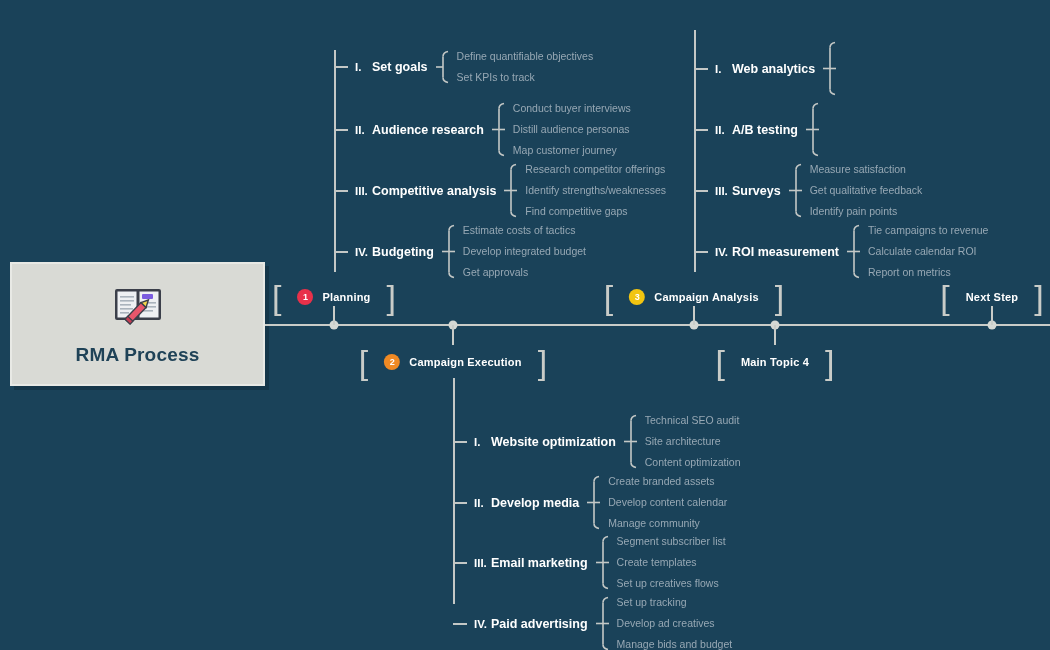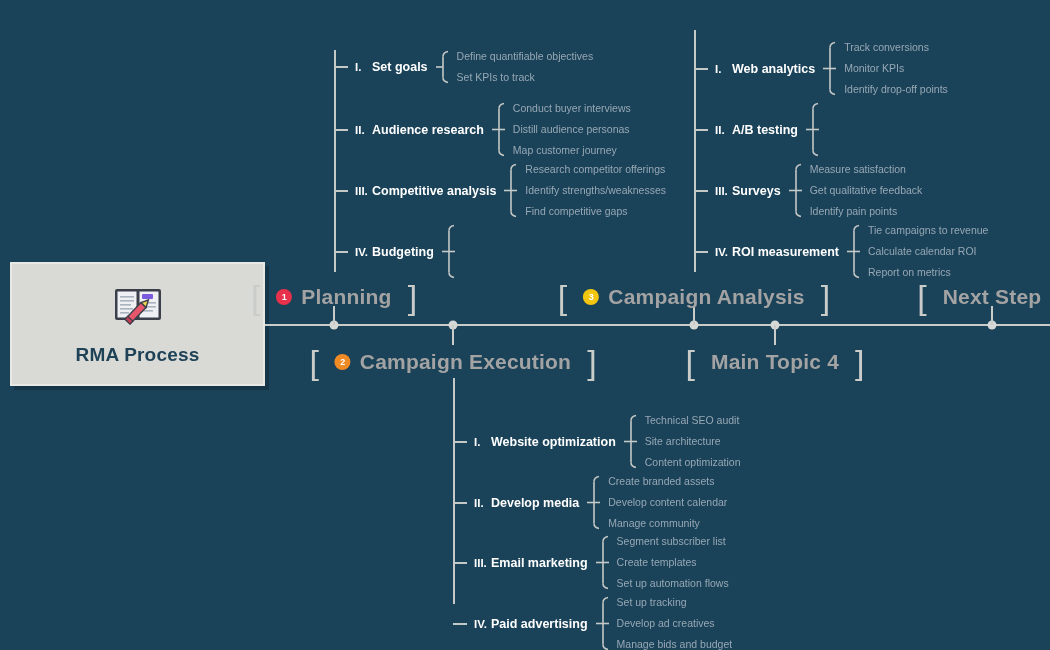--- a/index.html
+++ b/index.html
@@ -96,22 +96,22 @@
     border-radius: 50%;
     display: inline-flex;
     align-items: center;
     justify-content: center;
     font-size: 9px;
     font-weight: bold;
     color: #ffffff;
     flex: 0 0 auto;
   }
   .milestone-label {
-    color: #a3a3a3;
-    font-size: 21px;
+    color: #ffffff;
+    font-size: 11px;
     font-weight: bold;
     letter-spacing: 0.2px;
   }
 
   
   .branch { position: absolute; }
   .spine {
     position: absolute;
     width: 2px;
     background: #c4c8c6;
@@ -304,42 +304,42 @@
           <span class="l2-text">Budgeting</span>
           <span class="l3-connector" style="width: 16px; height: 63px;">
             <svg width="16" height="63" viewBox="0 0 16 63" style="display:block">
               <path d="M0 31.5 H7" stroke="#c4c8c6" stroke-width="1.6" fill="none"></path>
               <path d="M7 10.5 Q7 31.5 7 52.5" stroke="#c4c8c6" stroke-width="1.6" fill="none"></path>
               <path d="M7 10.5 Q7 6.5 12 5.5" stroke="#c4c8c6" stroke-width="1.6" fill="none"></path>
               <path d="M7 52.5 Q7 56.5 12 57.5" stroke="#c4c8c6" stroke-width="1.6" fill="none"></path>
               <path d="M7 31.5 H13" stroke="#c4c8c6" stroke-width="1.6" fill="none"></path>
             </svg>
           </span>
+          <span class="l3-list">
+            <span class="l3-item">Estimate costs of tactics</span>
+            <span class="l3-item">Develop integrated budget</span>
+            <span class="l3-item">Get approvals</span>
+          </span>
         </div>
       </div>
       <div class="branch" style="left: 0px; top: 0px;">
         <div class="spine" style="left: 694px; top: 30px; height: 242px;"></div>
         <div class="l2-row" style="left: 694px; top: 37px;">
           <span class="l2-stub" style="background: rgb(196, 200, 198);"></span>
           <span class="l2-num">I.</span>
           <span class="l2-text">Web analytics</span>
           <span class="l3-connector" style="width: 16px; height: 63px;">
             <svg width="16" height="63" viewBox="0 0 16 63" style="display:block">
               <path d="M0 31.5 H7" stroke="#c4c8c6" stroke-width="1.6" fill="none"></path>
               <path d="M7 10.5 Q7 31.5 7 52.5" stroke="#c4c8c6" stroke-width="1.6" fill="none"></path>
               <path d="M7 10.5 Q7 6.5 12 5.5" stroke="#c4c8c6" stroke-width="1.6" fill="none"></path>
               <path d="M7 52.5 Q7 56.5 12 57.5" stroke="#c4c8c6" stroke-width="1.6" fill="none"></path>
               <path d="M7 31.5 H13" stroke="#c4c8c6" stroke-width="1.6" fill="none"></path>
             </svg>
           </span>
-          <span class="l3-list">
-            <span class="l3-item">Track conversions</span>
-            <span class="l3-item">Monitor KPIs</span>
-            <span class="l3-item">Identify drop-off points</span>
-          </span>
         </div>
         <div class="l2-row" style="left: 694px; top: 98px;">
           <span class="l2-stub" style="background: rgb(196, 200, 198);"></span>
           <span class="l2-num">II.</span>
           <span class="l2-text">A/B testing</span>
           <span class="l3-connector" style="width: 16px; height: 63px;">
             <svg width="16" height="63" viewBox="0 0 16 63" style="display:block">
               <path d="M0 31.5 H7" stroke="#c4c8c6" stroke-width="1.6" fill="none"></path>
               <path d="M7 10.5 Q7 31.5 7 52.5" stroke="#c4c8c6" stroke-width="1.6" fill="none"></path>
               <path d="M7 10.5 Q7 6.5 12 5.5" stroke="#c4c8c6" stroke-width="1.6" fill="none"></path>
@@ -436,21 +436,21 @@
               <path d="M0 31.5 H7" stroke="#c4c8c6" stroke-width="1.6" fill="none"></path>
               <path d="M7 10.5 Q7 31.5 7 52.5" stroke="#c4c8c6" stroke-width="1.6" fill="none"></path>
               <path d="M7 10.5 Q7 6.5 12 5.5" stroke="#c4c8c6" stroke-width="1.6" fill="none"></path>
               <path d="M7 52.5 Q7 56.5 12 57.5" stroke="#c4c8c6" stroke-width="1.6" fill="none"></path>
               <path d="M7 31.5 H13" stroke="#c4c8c6" stroke-width="1.6" fill="none"></path>
             </svg>
           </span>
           <span class="l3-list">
             <span class="l3-item">Segment subscriber list</span>
             <span class="l3-item">Create templates</span>
-            <span class="l3-item">Set up automation flows</span>
+            <span class="l3-item">Set up creatives flows</span>
           </span>
         </div>
         <div class="l2-row" style="left: 453px; top: 592px;">
           <span class="l2-stub" style="background: rgb(196, 200, 198);"></span>
           <span class="l2-num">IV.</span>
           <span class="l2-text">Paid advertising</span>
           <span class="l3-connector" style="width: 16px; height: 63px;">
             <svg width="16" height="63" viewBox="0 0 16 63" style="display:block">
               <path d="M0 31.5 H7" stroke="#c4c8c6" stroke-width="1.6" fill="none"></path>
               <path d="M7 10.5 Q7 31.5 7 52.5" stroke="#c4c8c6" stroke-width="1.6" fill="none"></path>

